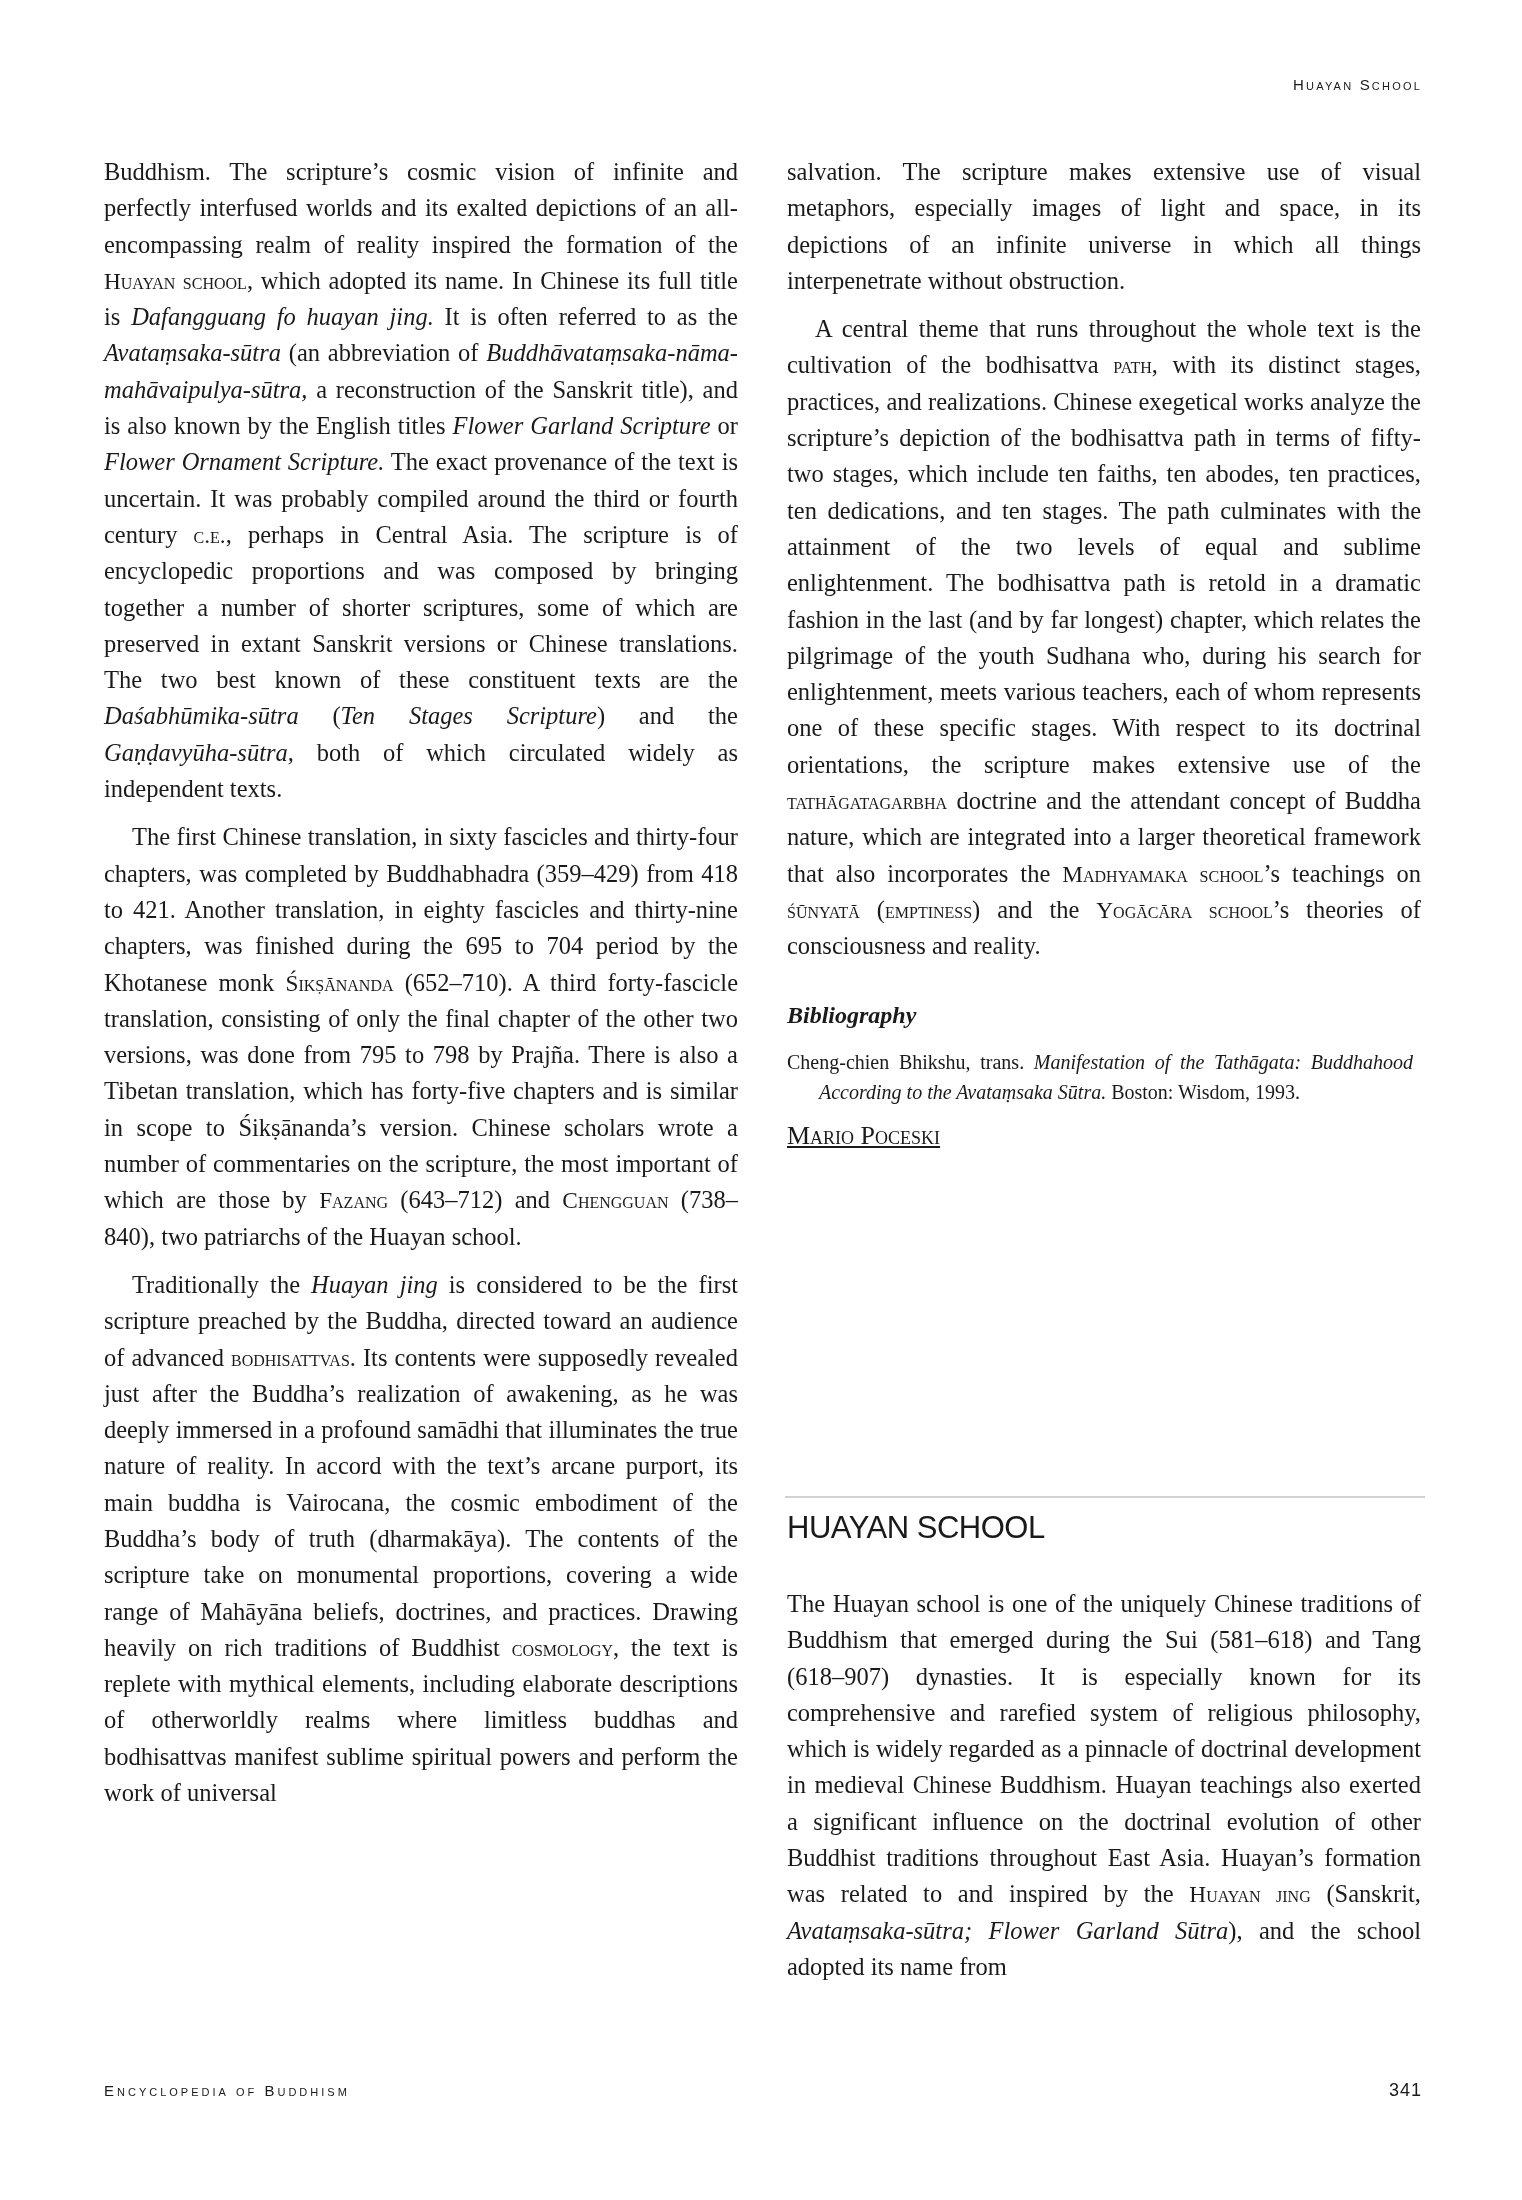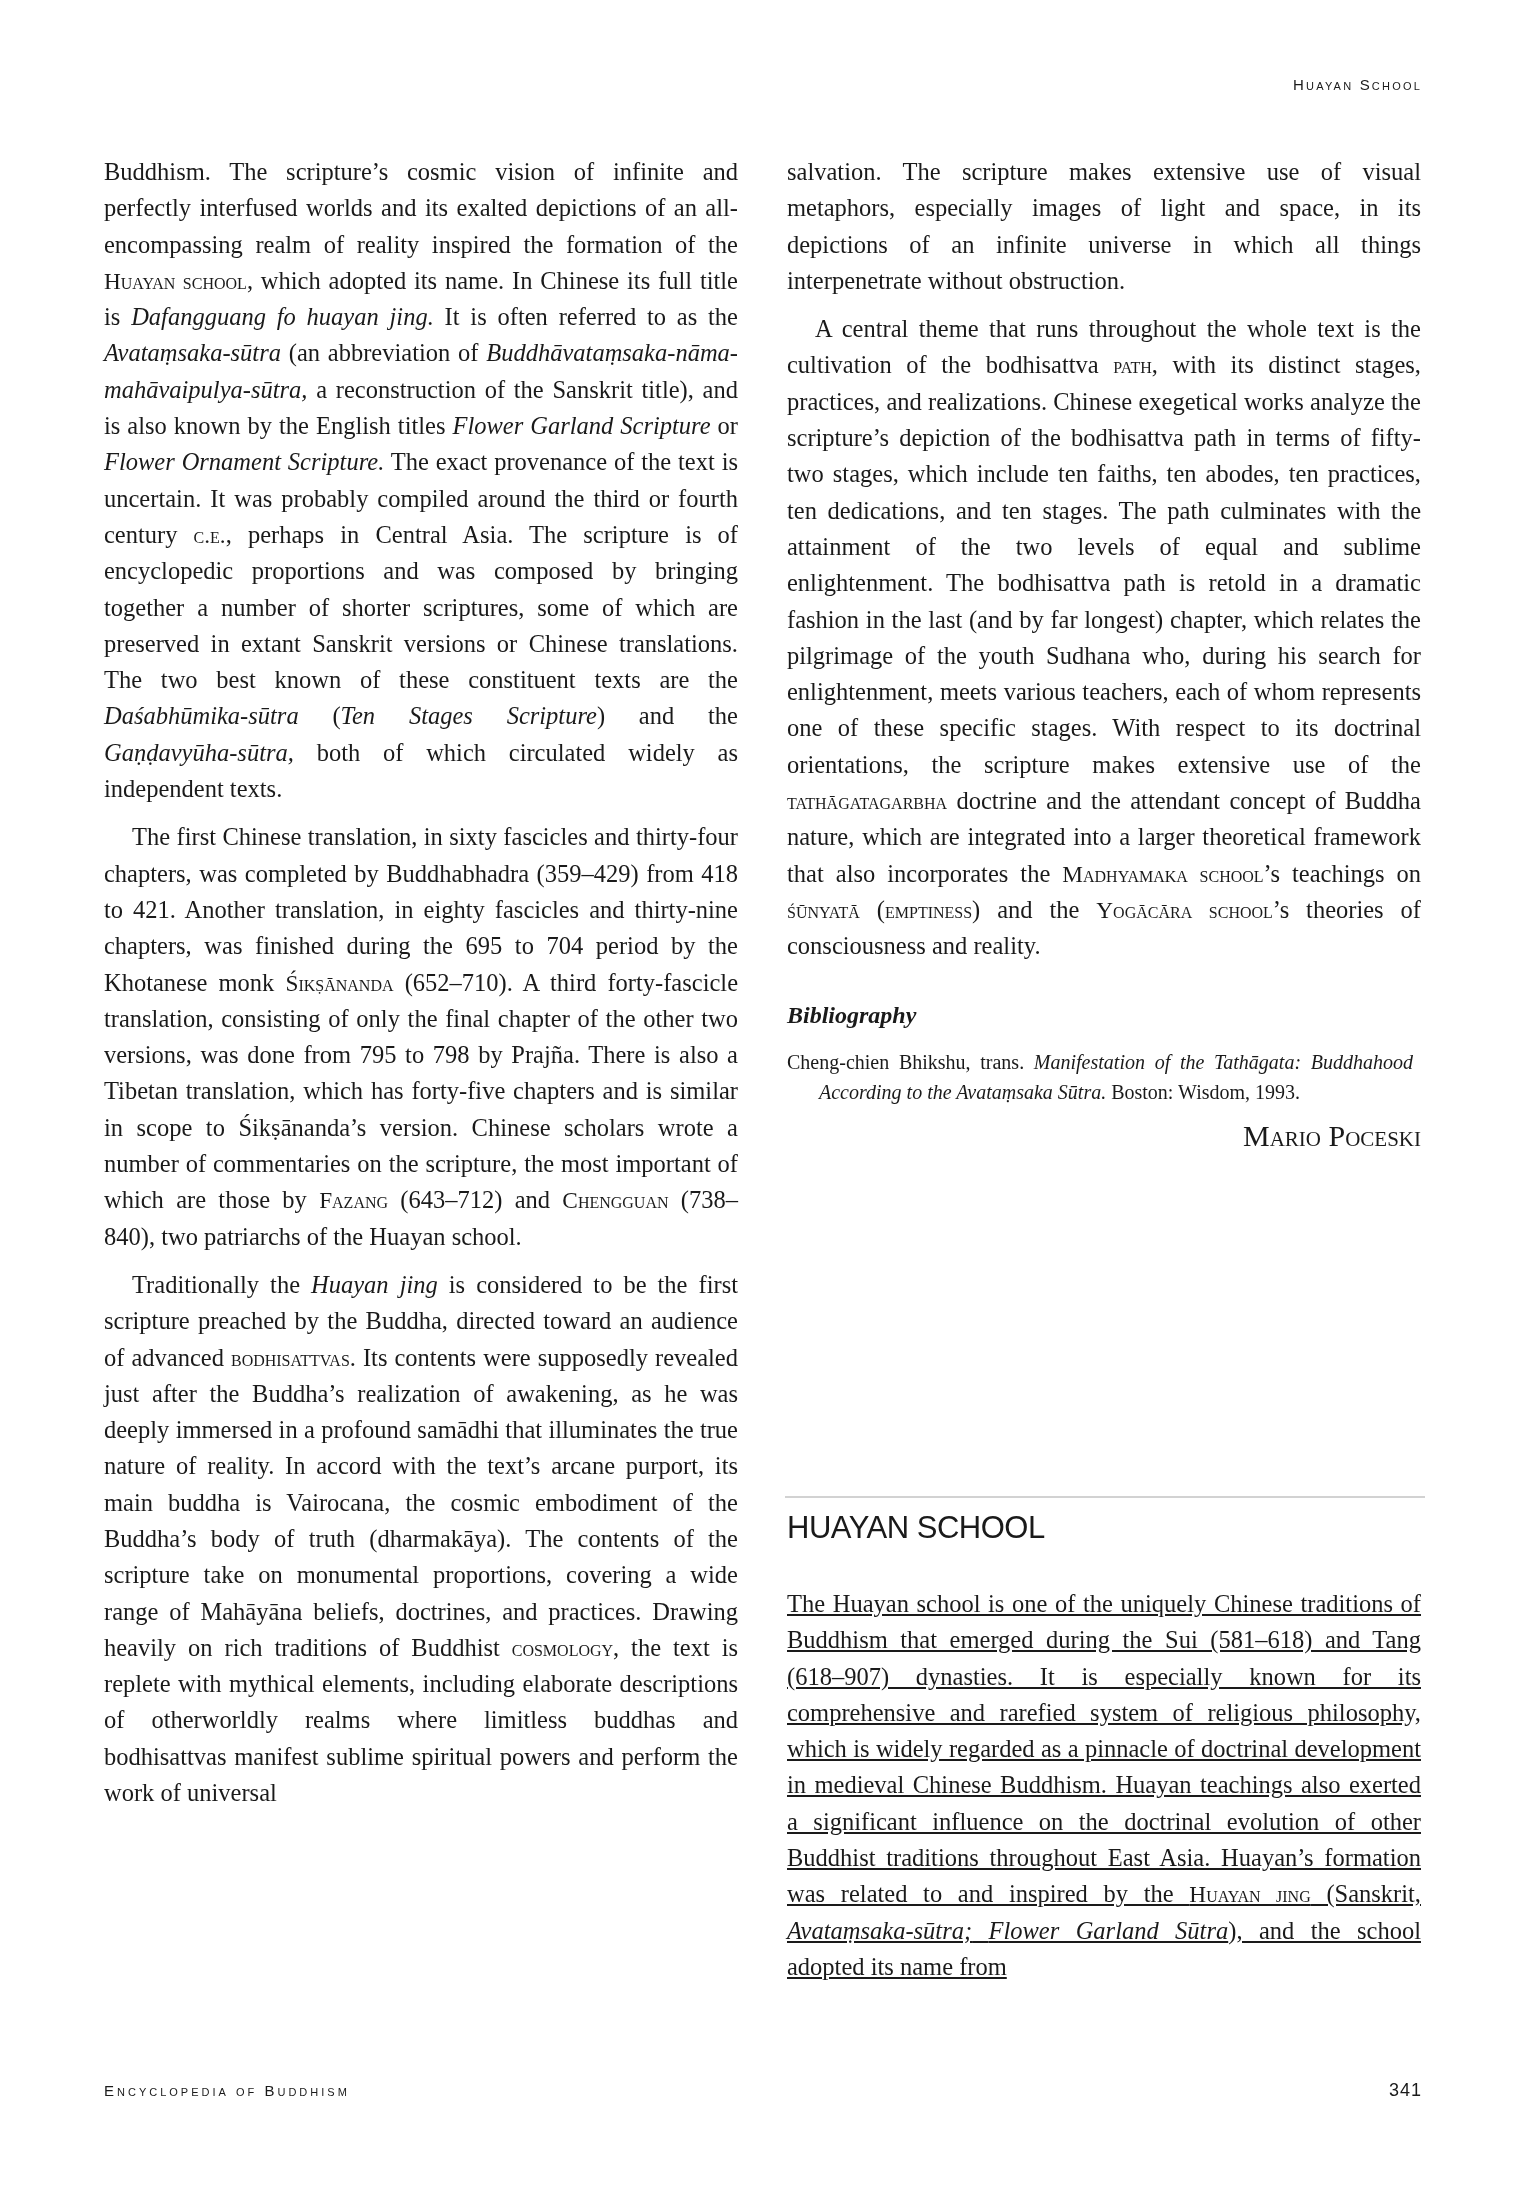--- a/index.html
+++ b/index.html
@@ -9,27 +9,27 @@
                   font-variant: small-caps; font-family: "Liberation Sans", sans-serif; }
   .col { position: absolute; top: 154px; width: 634px; font-size: 24.5px; line-height: 36.3px;
          text-align: justify; hyphens: manual; }
   .col-left { left: 104px; }
   .col-right { left: 787px; }
   .col p { margin: 0 0 12px 0; }
   .col p.indent { text-indent: 28px; }
   .sc { font-variant: small-caps; font-size: 0.95em; }
   .bib-head { font-style: italic; font-weight: bold; font-size: 24px; margin: 36px 0 18px 0; line-height: 28px; }
   .bib-entry { font-size: 20px; line-height: 30px; padding-left: 32px; text-indent: -32px; margin: 0 8px 14px 0; text-align: justify; }
-  .author { text-align: right; font-variant: small-caps; font-size: 30px; margin-top: 14px; line-height: 30px; }
+  .author { text-align: left; font-variant: small-caps; font-size: 26px; margin-top: 14px; line-height: 30px; text-decoration: underline; }
   .sep { position: absolute; left: 785px; top: 1496px; width: 640px; height: 2px; background: #d2d2d2; }
   .entry-title { position: absolute; left: 787px; top: 1508px; font-family: "Liberation Sans", sans-serif;
                  font-size: 31px; letter-spacing: -0.5px; font-weight: normal; line-height: 40px; }
   .col-right2 { position: absolute; left: 787px; top: 1586px; width: 634px; font-size: 24.5px; line-height: 36.3px;
                 text-align: justify; }
-  .col-right2 p { margin: 0; text-decoration: underline; }
+  .col-right2 p { margin: 0; }
   .footer-left { position: absolute; left: 104px; top: 2082px; font-size: 15px; letter-spacing: 3px;
                  font-variant: small-caps; font-family: "Liberation Sans", sans-serif; }
   .footer-right { position: absolute; right: 100px; top: 2080px; font-size: 18px; letter-spacing: 1px;
                   font-family: "Liberation Sans", sans-serif; }
   i { font-style: italic; }
 </style>
 </head>
 <body>
 
 <div class="running-head">Huayan School</div>

